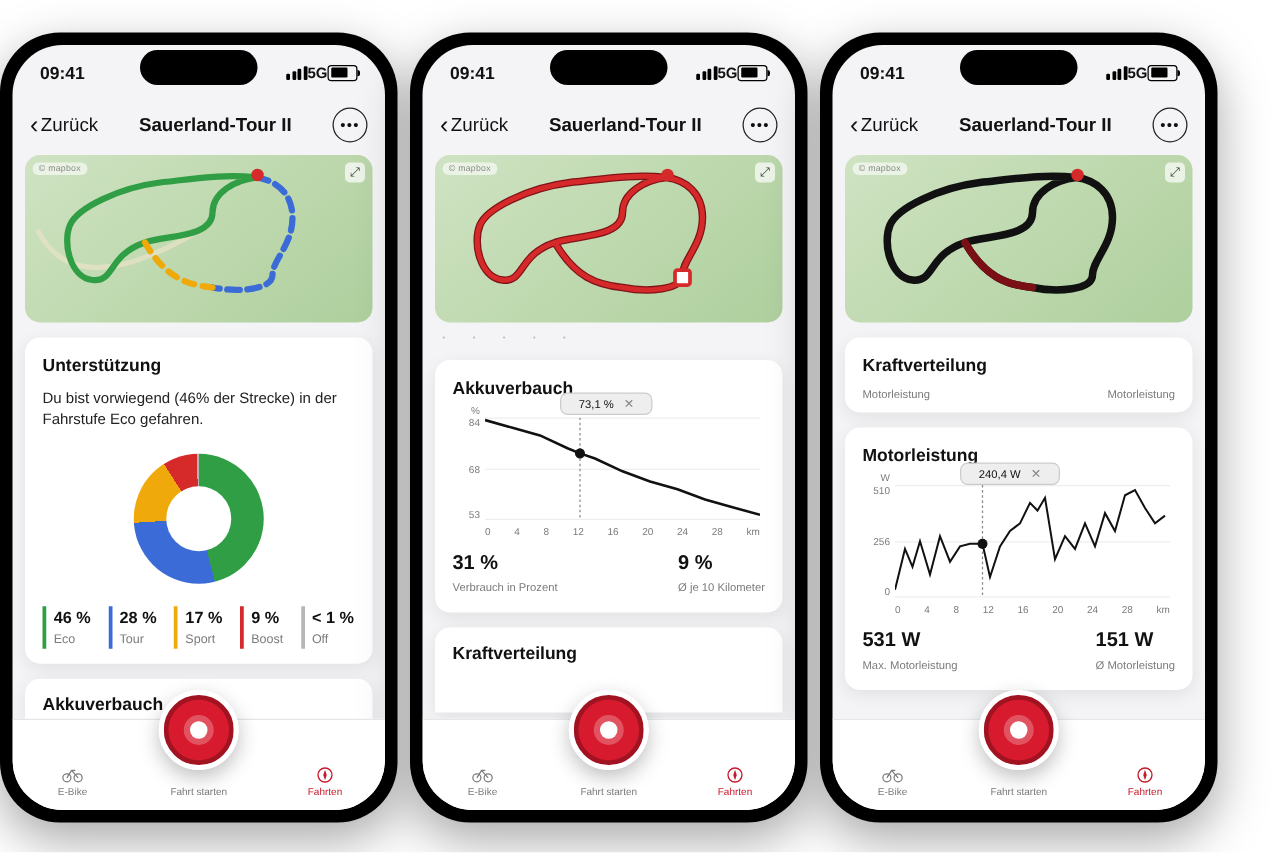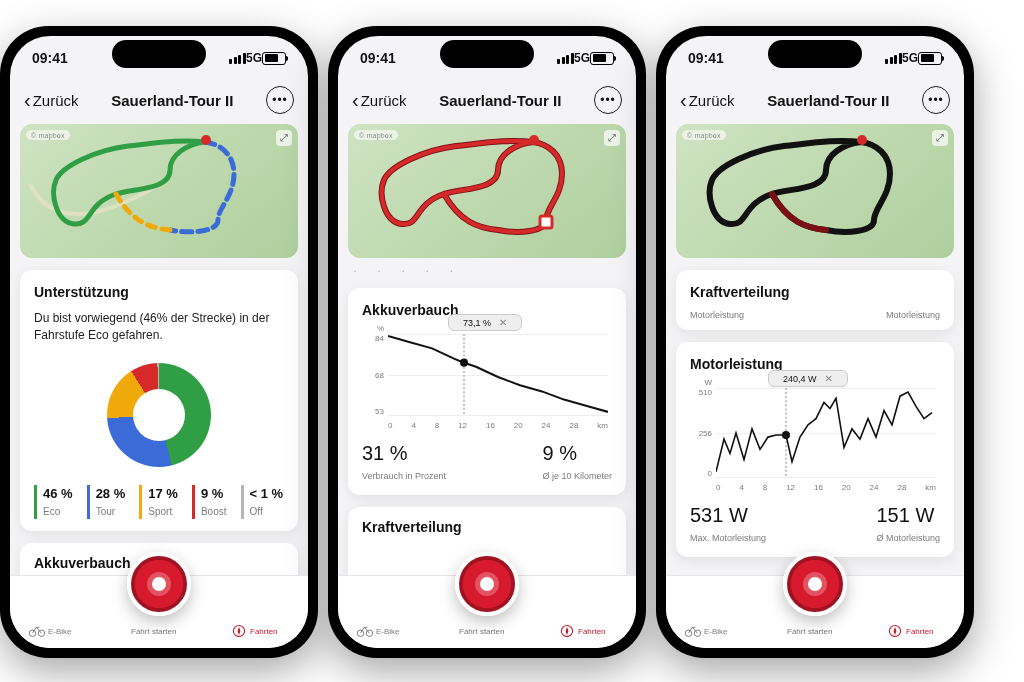--- a/index.html
+++ b/index.html
@@ -68,33 +68,33 @@
   
   .callout{position:absolute;background:#eee;border:1px solid #ccc;border-radius:6px;padding:2px 14px;font-size:9px;display:flex;align-items:center;gap:8px}
   .callout .x{font-size:10px;color:#888}
   .mini-chart{position:relative;height:96px;margin-top:16px}
   .axis-y{position:absolute;left:0;top:0;bottom:14px;width:22px;display:flex;flex-direction:column;justify-content:space-between;font-size:8px;color:var(--muted);text-align:right}
   .axis-y .unit{position:absolute;top:-10px;right:0;font-size:8px}
   .plot{position:absolute;left:26px;right:4px;top:0;bottom:14px}
   .gridline{position:absolute;left:0;right:0;height:1px;background:#eee}
   .axis-x{position:absolute;left:26px;right:4px;bottom:0;display:flex;justify-content:space-between;font-size:8px;color:var(--muted)}
   .stat-row{display:flex;justify-content:space-between;margin-top:12px}
-  .stat b{display:block;font-size:20px;font-weight:400}
+  .stat b{display:block;font-size:16px;font-weight:700}
   .stat span{font-size:9px;color:var(--muted)}
 
   
   .splitbar{display:flex;height:34px;border-radius:2px;overflow:hidden;font-size:13px;font-weight:700;color:#fff}
   .splitbar .part{display:flex;align-items:center;gap:6px;padding:0 10px}
   .splitbar .part.motor{background:var(--brand)}
   .splitbar .part.rider{background:#111;justify-content:flex-end;flex:1}
   .split-labels{display:flex;justify-content:space-between;font-size:9px;color:var(--muted);margin-top:6px}
 
   
   .tabbar{position:absolute;left:0;right:0;bottom:0;height:62px;background:#fff;border-top:1px solid #e6e6e8;display:flex;align-items:flex-end;justify-content:space-between;padding:0 18px 10px;z-index:5}
-  .tab{display:flex;align-items:center;font-size:8px;color:var(--muted);gap:2px;width:60px}
+  .tab{display:flex;flex-direction:column;align-items:center;font-size:8px;color:var(--muted);gap:2px;width:60px}
   .tab.active{color:var(--brand)}
   .tab svg,.tab .ticon{width:18px;height:14px}
   .fab{position:absolute;left:50%;bottom:32px;transform:translateX(-50%);width:56px;height:56px;border-radius:50%;background:radial-gradient(circle at 50% 50%, #d81a2e 0 60%, #a21322 62% 100%);border:4px solid #fff;box-shadow:0 6px 16px rgba(0,0,0,.25);z-index:10;display:flex;align-items:center;justify-content:center}
   .fab::before{content:"";width:14px;height:14px;border-radius:50%;background:#fff;box-shadow:0 0 0 5px rgba(255,255,255,.25)}
 
   
   .ico-bike{width:14px;height:10px}
   .ico-ped{font-size:14px;line-height:1}
 
 </style>

